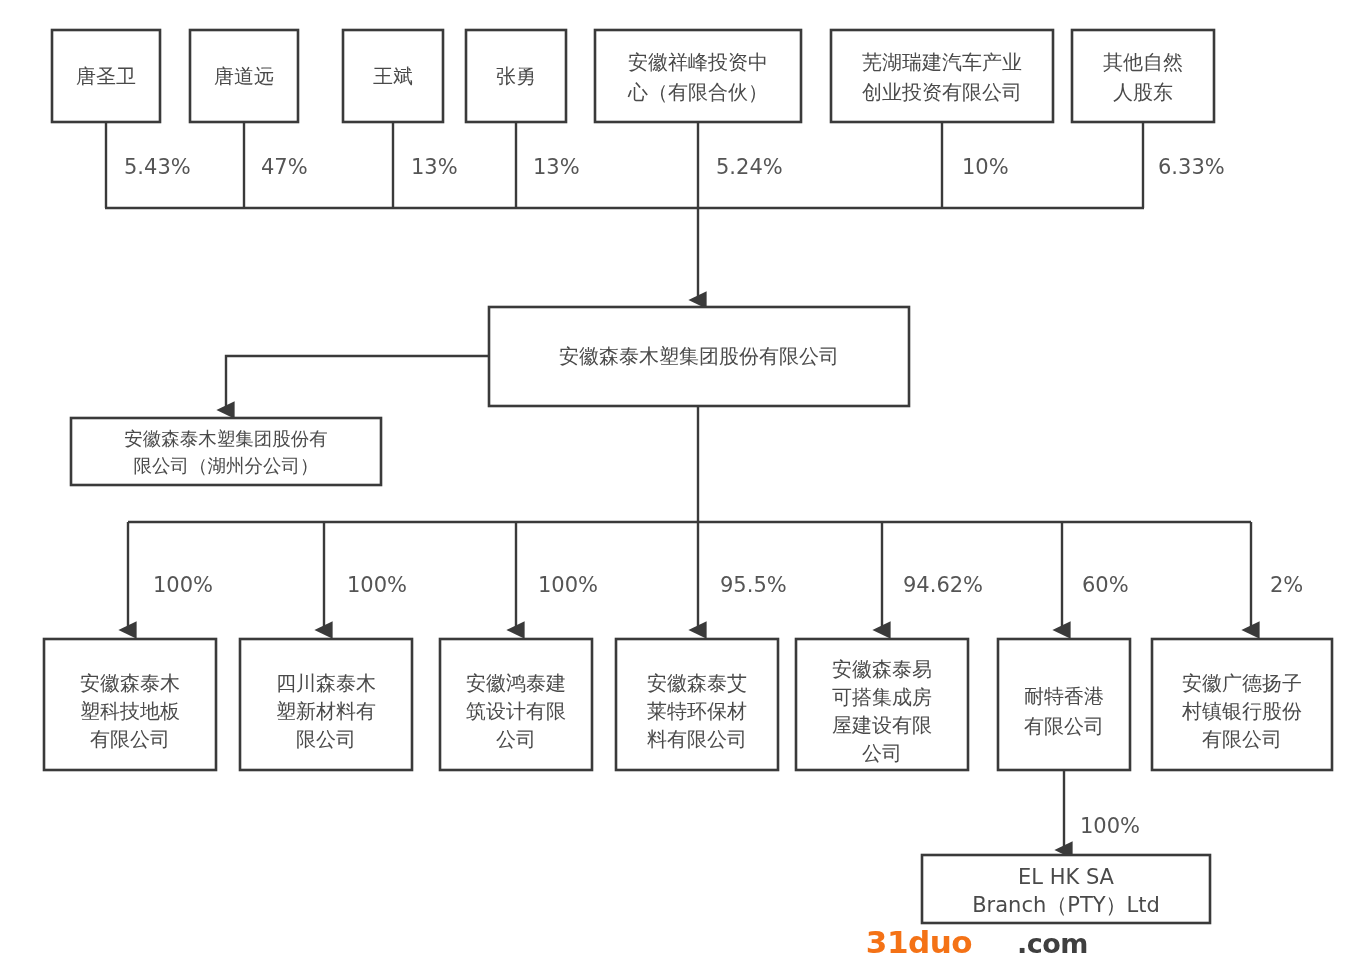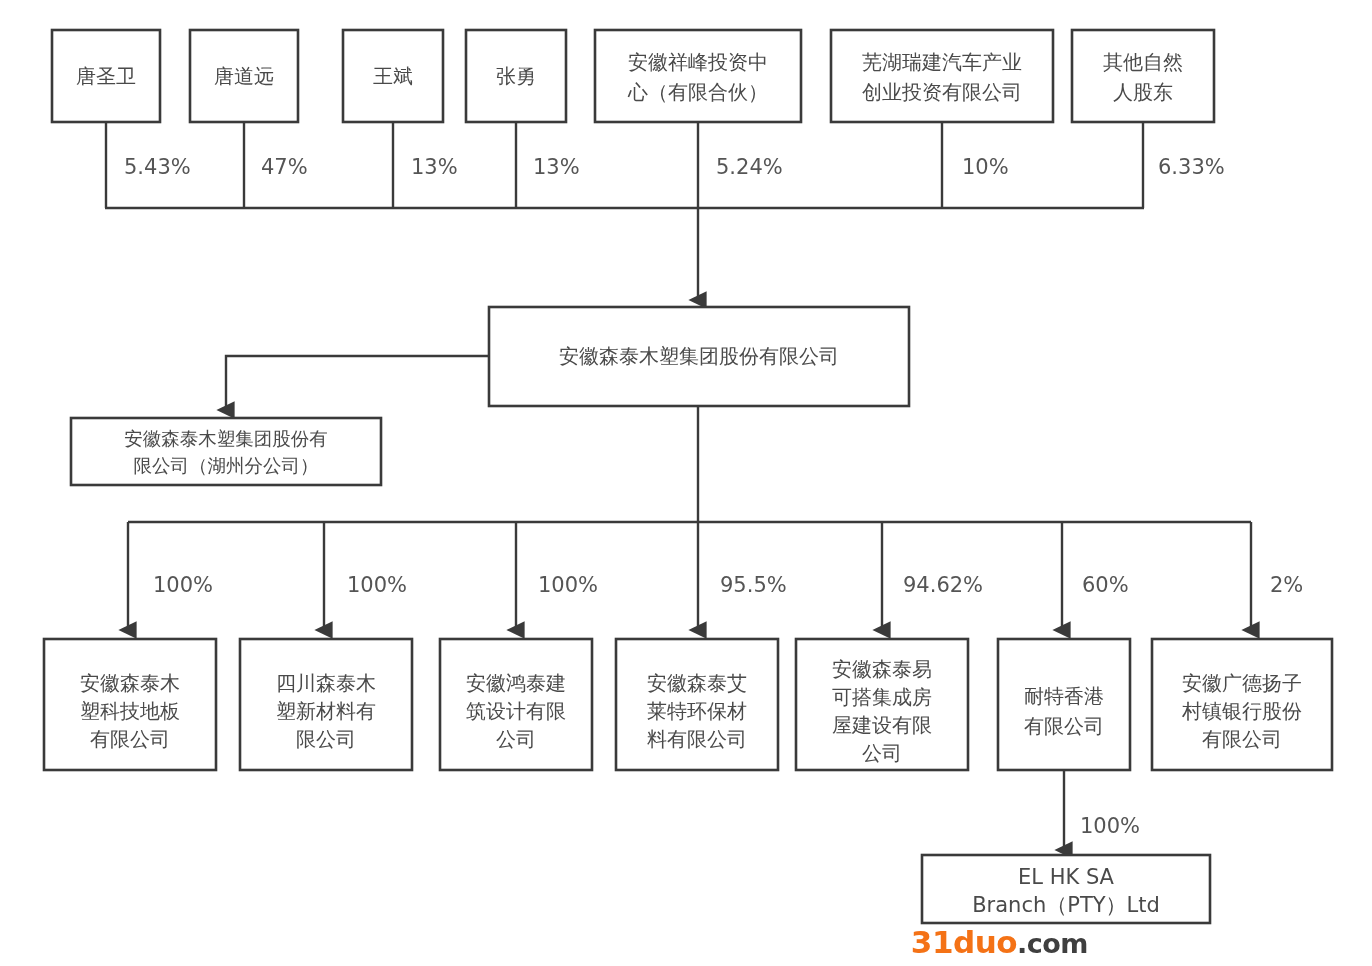--- a/index.html
+++ b/index.html
@@ -67,21 +67,21 @@
     position: absolute;
     right: 8px;
     bottom: 6px;
     font-family: "DejaVu Sans", "Liberation Sans", sans-serif;
     font-size: 31px;
     font-weight: bold;
     letter-spacing: -0.5px;
     white-space: nowrap;
   }
   #watermark .wm-brand { color: #f47216; margin-left: 15px; }
-  #watermark .wm-tld { color: #3f3f3f; font-weight: bold; font-size: 27px; }
+  #watermark .wm-tld { color: #3f3f3f; font-weight: bold; font-size: 27px; margin-left: 45px; }
 </style>
 </head>
 <body>
 
 <div id="chart-root">
 
   <svg id="org-svg" viewBox="0 0 1372 966">
     <defs>
       <marker id="arrowhead" markerWidth="9" markerHeight="9" refX="4.2" refY="4.2" orient="auto" markerUnits="strokeWidth">
         <path d="M0.6,0.6 L7.8,0.6 L4.2,8.2 z" fill="#3a3a3a"></path>

